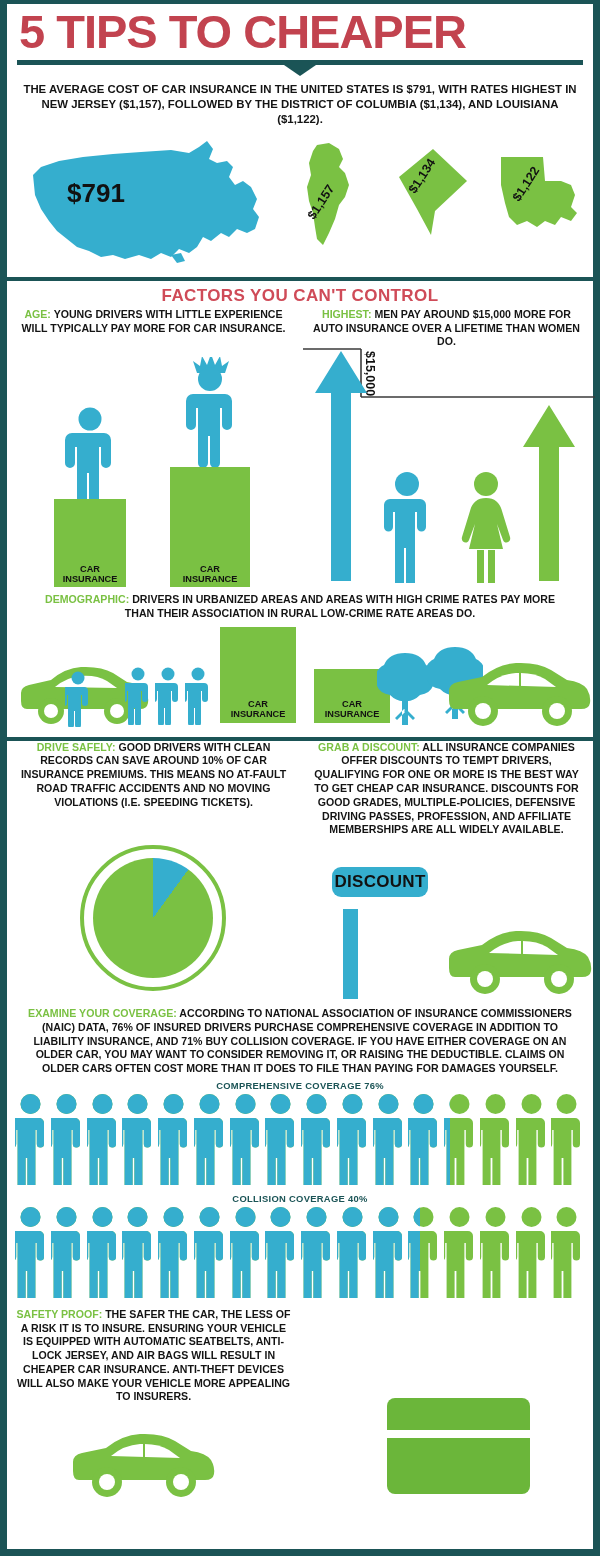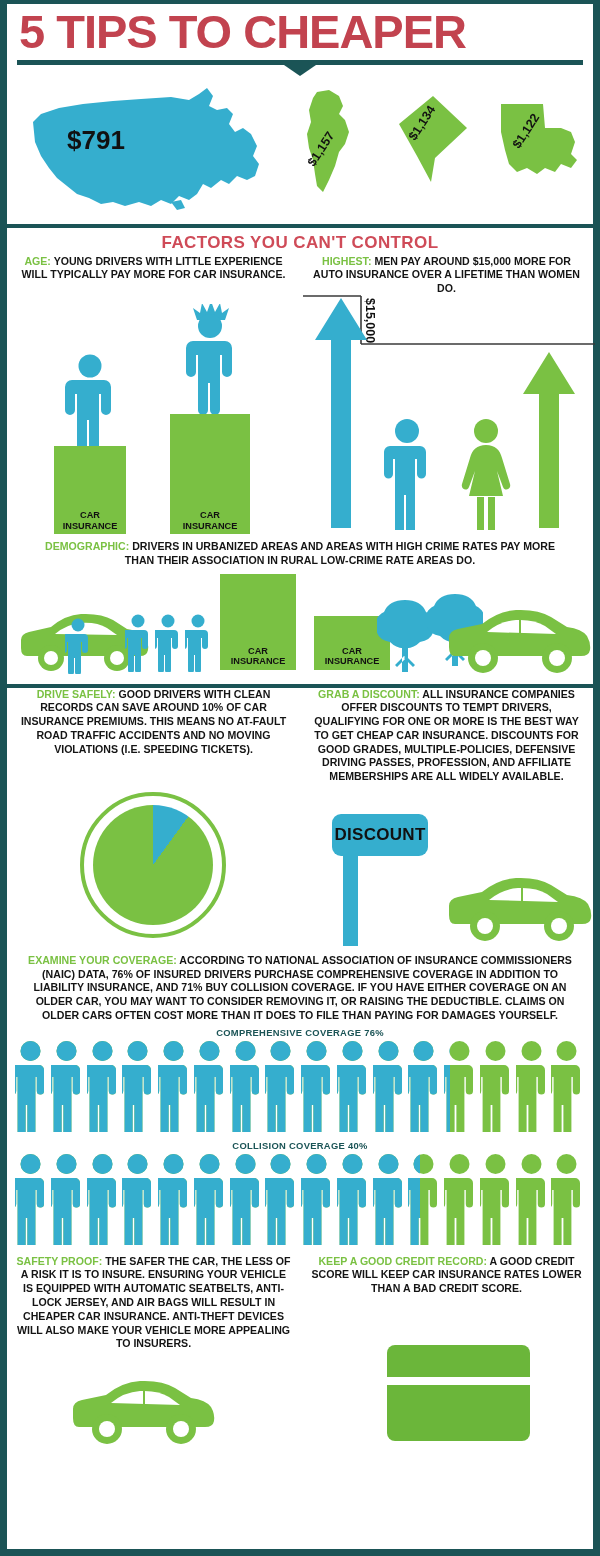--- a/index.html
+++ b/index.html
@@ -125,20 +125,21 @@
 <div class="frame">
 <div class="inner">
 
   <div class="title-wrap">
     <div class="title-line t1">5 TIPS TO CHEAPER</div>
   </div>
   <div class="rule-wrap">
     <div class="rule"></div>
     <div class="rule-notch"></div>
   </div>
+  <div class="subhead">THE AVERAGE COST OF CAR INSURANCE IN THE UNITED STATES IS $791, WITH RATES HIGHEST IN NEW JERSEY ($1,157), FOLLOWED BY THE DISTRICT OF COLUMBIA ($1,134), AND LOUISIANA ($1,122).</div>
 
   <div class="map-band">
     <svg width="255" height="135" style="position:absolute;left:14px;top:4px;" viewBox="0 0 255 135">
       <path fill="#35aece" d="M12,38 L20,30 L38,24 L62,20 L92,17 L120,15 L150,13 L168,16 L178,10 L186,4 L192,12 L188,22 L196,26 L206,24 L212,30 L208,40 L214,48 L222,44 L230,50 L236,62 L232,72 L238,80 L234,92 L226,96 L216,92 L208,100 L200,96 L190,104 L182,100 L176,110 L168,116 L158,112 L150,120 L140,116 L130,122 L118,118 L104,122 L92,118 L80,120 L68,114 L56,110 L46,102 L36,94 L28,84 L20,72 L14,58 Z"></path>
       <path fill="#35aece" d="M150,118 L156,126 L164,124 L160,116 Z"></path>
     </svg>
     <div class="usa-amount">$791</div>
 
     <svg width="60" height="110" style="position:absolute;left:292px;top:8px;" viewBox="0 0 60 110">
       <path fill="#7ac143" d="M18,4 L30,2 L40,8 L44,18 L40,26 L46,32 L50,44 L46,56 L40,64 L36,78 L30,92 L24,104 L18,98 L16,86 L14,72 L10,60 L8,46 L12,34 L10,22 L14,10 Z"></path>
@@ -298,21 +299,21 @@
       <div class="blurb">
         <span class="lead-green">GRAB A DISCOUNT:</span><span> ALL INSURANCE COMPANIES OFFER DISCOUNTS TO TEMPT DRIVERS, QUALIFYING FOR ONE OR MORE IS THE BEST WAY TO GET CHEAP CAR INSURANCE. DISCOUNTS FOR GOOD GRADES, MULTIPLE-POLICIES, DEFENSIVE DRIVING PASSES, PROFESSION, AND AFFILIATE MEMBERSHIPS ARE ALL WIDELY AVAILABLE.</span>
       </div>
     </div>
   </div>
 
   <div class="pie-area">
     <div class="pie-ring"></div>
     <div class="pie" style="background:conic-gradient(#35aece 0deg 36deg, #7ac143 36deg 360deg);"></div>
 
-    <div class="discount-sign" style="left:325px;top:30px;width:96px;height:42px;">
+    <div class="discount-sign" style="left:325px;top:30px;width:96px;height:30px;">
       <span>DISCOUNT</span>
     </div>
     <div class="sign-post" style="left:336px;top:72px;width:15px;height:90px;"></div>
 
     <svg width="152" height="68" style="position:absolute;left:440px;top:92px;" viewBox="0 0 152 68">
       <path fill="#7ac143" d="M8,48 q-6,0 -6,-9 l0,-9 q0,-7 9,-9 l24,-5 q16,-13 34,-14 q22,-1 35,7 l16,10 q16,2 21,9 q4,7 3,14 q-1,6 -9,6 z"></path>
       <path fill="#ffffff" d="M42,24 q13,-11 29,-12 q18,-1 29,6 l11,8 z"></path>
       <path fill="#7ac143" d="M74,12 l2,0 l0,22 l-2,0 z"></path>
       <circle cx="38" cy="50" r="15" fill="#7ac143"></circle>
           <circle cx="38" cy="50" r="8" fill="#ffffff"></circle>
@@ -674,25 +675,20 @@
             <circle cx="15.5" cy="11" r="10" fill="#7ac143"></circle>
             <path fill="#7ac143" d="M7,25 h17 a5,5 0 0 1 5,5 v21 a3.6,3.6 0 0 1 -7.2,0 v-14 h-1.4 v55 a4,4 0 0 1 -8,0 v-27 h-1.8 v27 a4,4 0 0 1 -8,0 v-55 h-1.4 v14 a3.6,3.6 0 0 1 -7.2,0 v-21 a5,5 0 0 1 5,-5 z"></path>
           </svg>
         </div>
       </div>
 
   <div class="two-col" style="margin-top:6px;">
     <div class="col">
       <div class="blurb">
         <span class="lead-green">SAFETY PROOF:</span><span> THE SAFER THE CAR, THE LESS OF A RISK IT IS TO INSURE. ENSURING YOUR VEHICLE IS EQUIPPED WITH AUTOMATIC SEATBELTS, ANTI-LOCK JERSEY, AND AIR BAGS WILL RESULT IN CHEAPER CAR INSURANCE. ANTI-THEFT DEVICES WILL ALSO MAKE YOUR VEHICLE MORE APPEALING TO INSURERS.</span>
-      </div>
-    </div>
-    <div class="col">
-      <div class="blurb">
-        <span class="lead-green">KEEP A GOOD CREDIT RECORD:</span><span> A GOOD CREDIT SCORE WILL KEEP CAR INSURANCE RATES LOWER THAN A BAD CREDIT SCORE.</span>
       </div>
     </div>
   </div>
 
   <div class="bottom-art">
     <svg width="150" height="68" style="position:absolute;left:64px;top:28px;" viewBox="0 0 150 68">
       <path fill="#7ac143" d="M8,48 q-6,0 -6,-9 l0,-9 q0,-7 9,-9 l24,-5 q16,-13 34,-14 q22,-1 35,7 l16,10 q15,2 20,9 q4,7 3,14 q-1,6 -9,6 z"></path>
       <path fill="#ffffff" d="M40,24 q13,-11 29,-12 q18,-1 29,6 l11,8 z"></path>
       <path fill="#7ac143" d="M72,12 l2,0 l0,22 l-2,0 z"></path>
       <circle cx="36" cy="50" r="15" fill="#7ac143"></circle>

